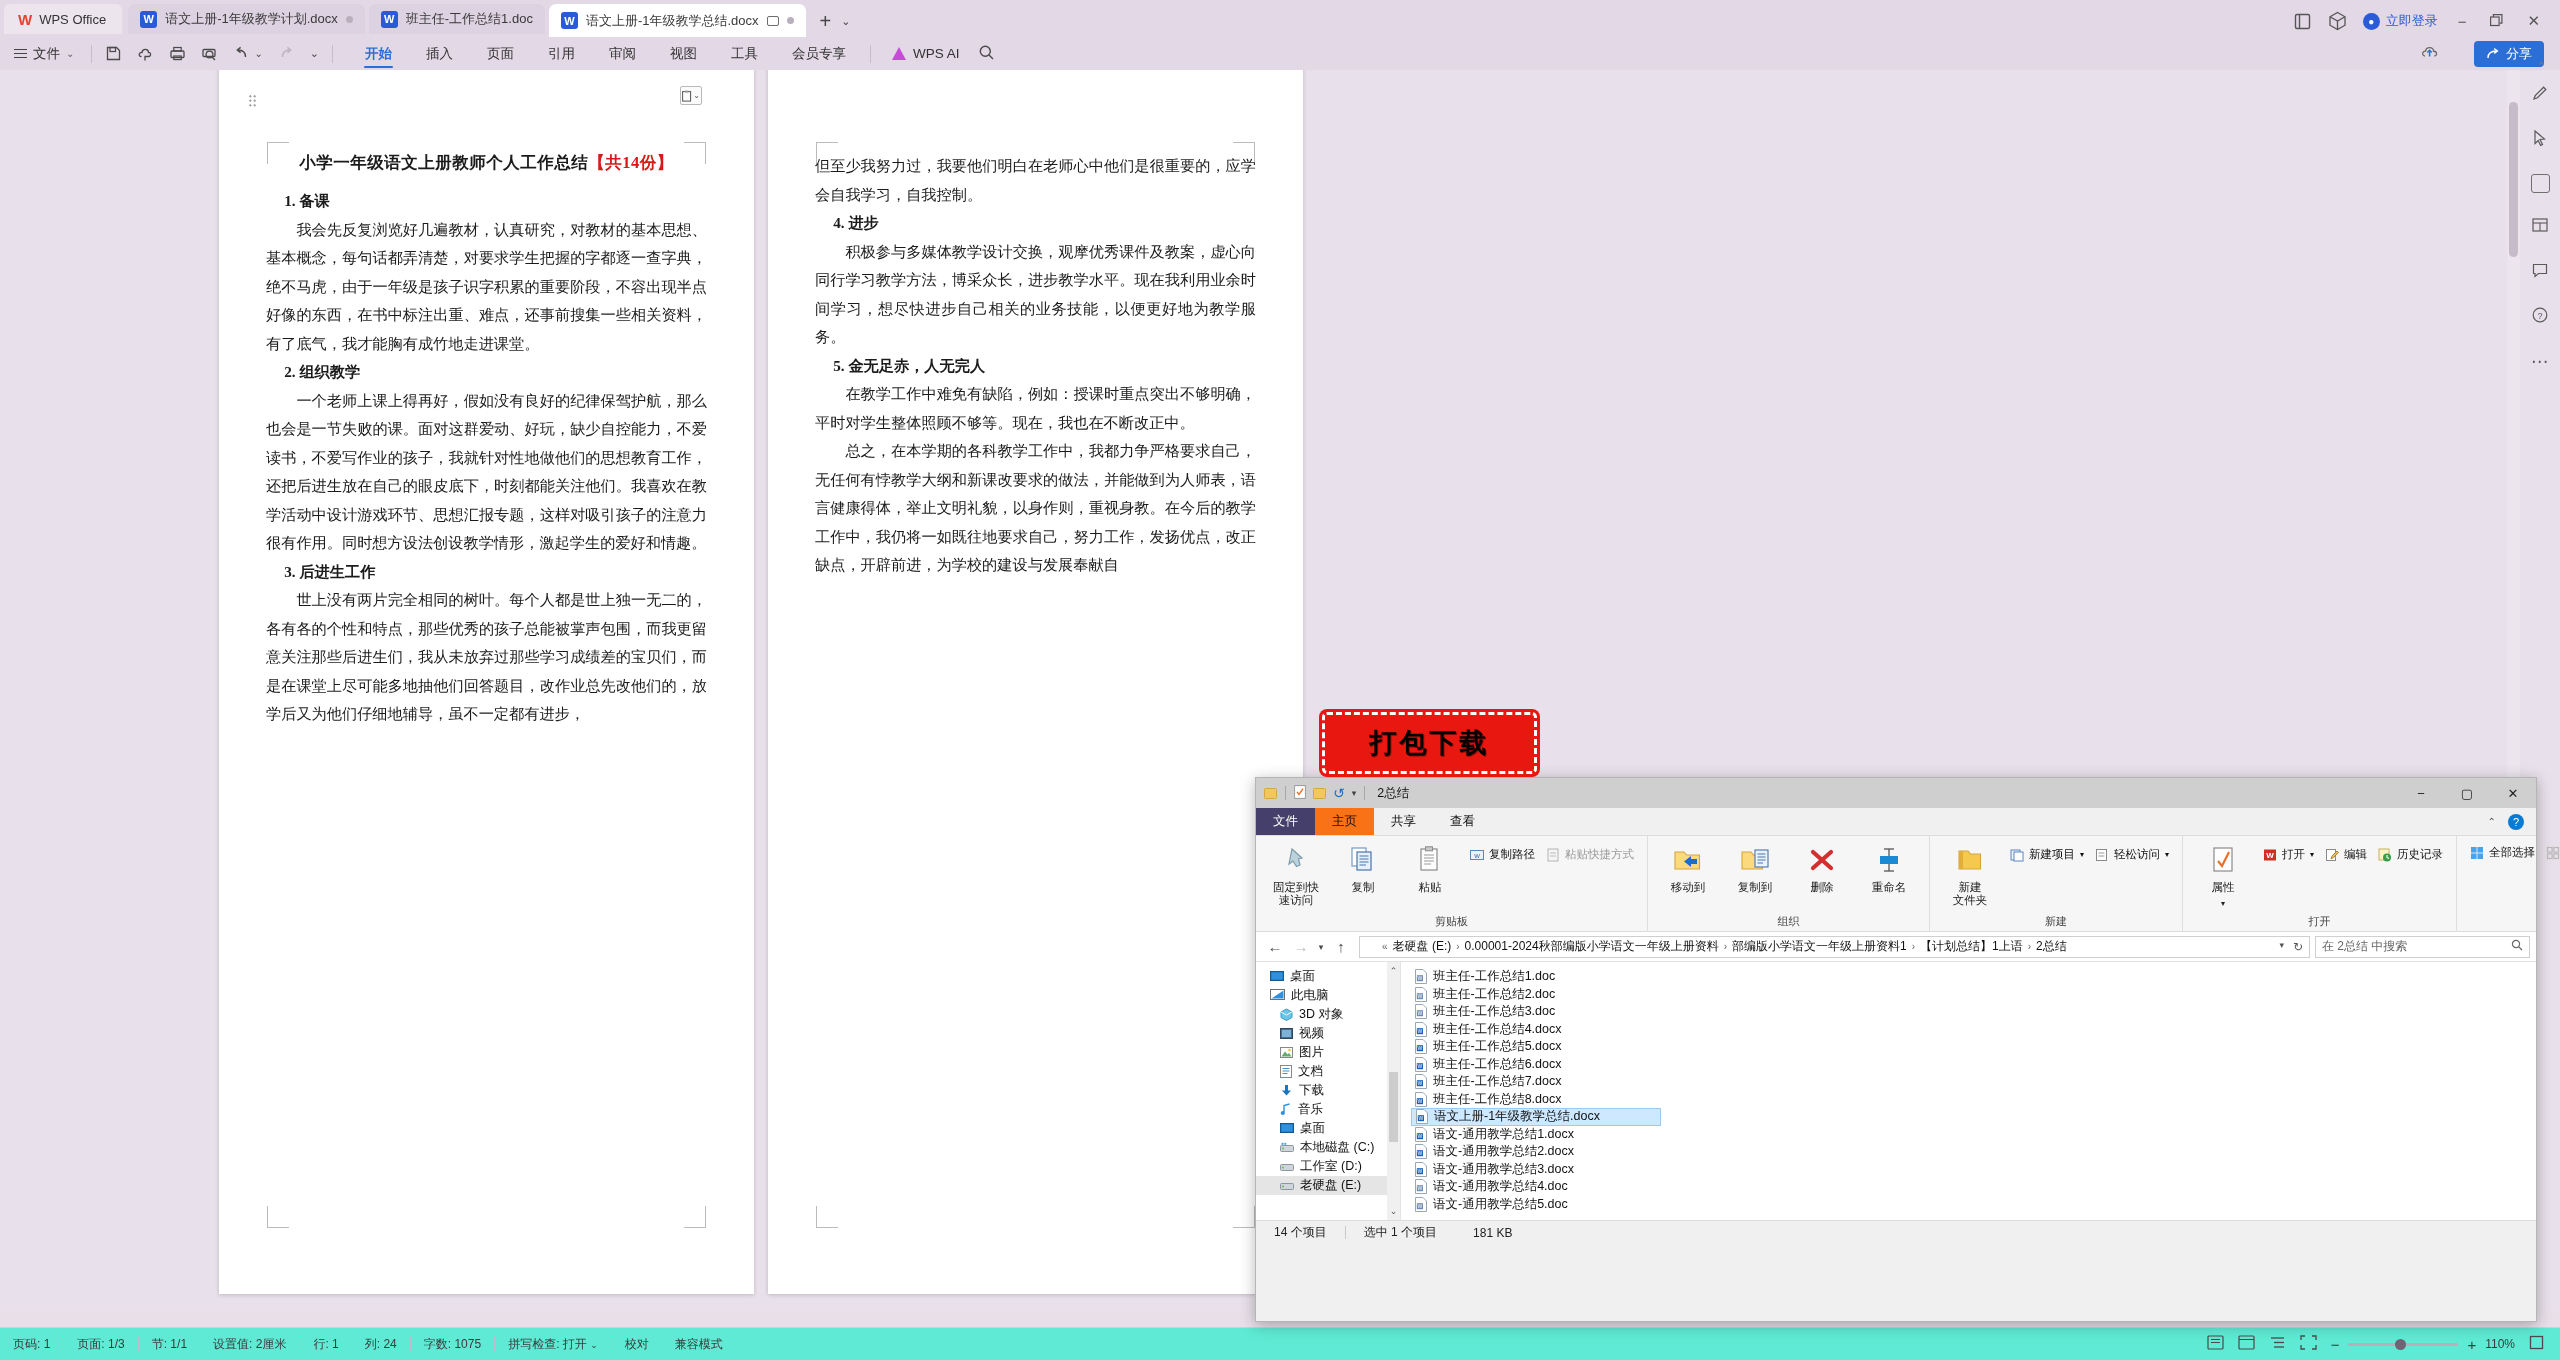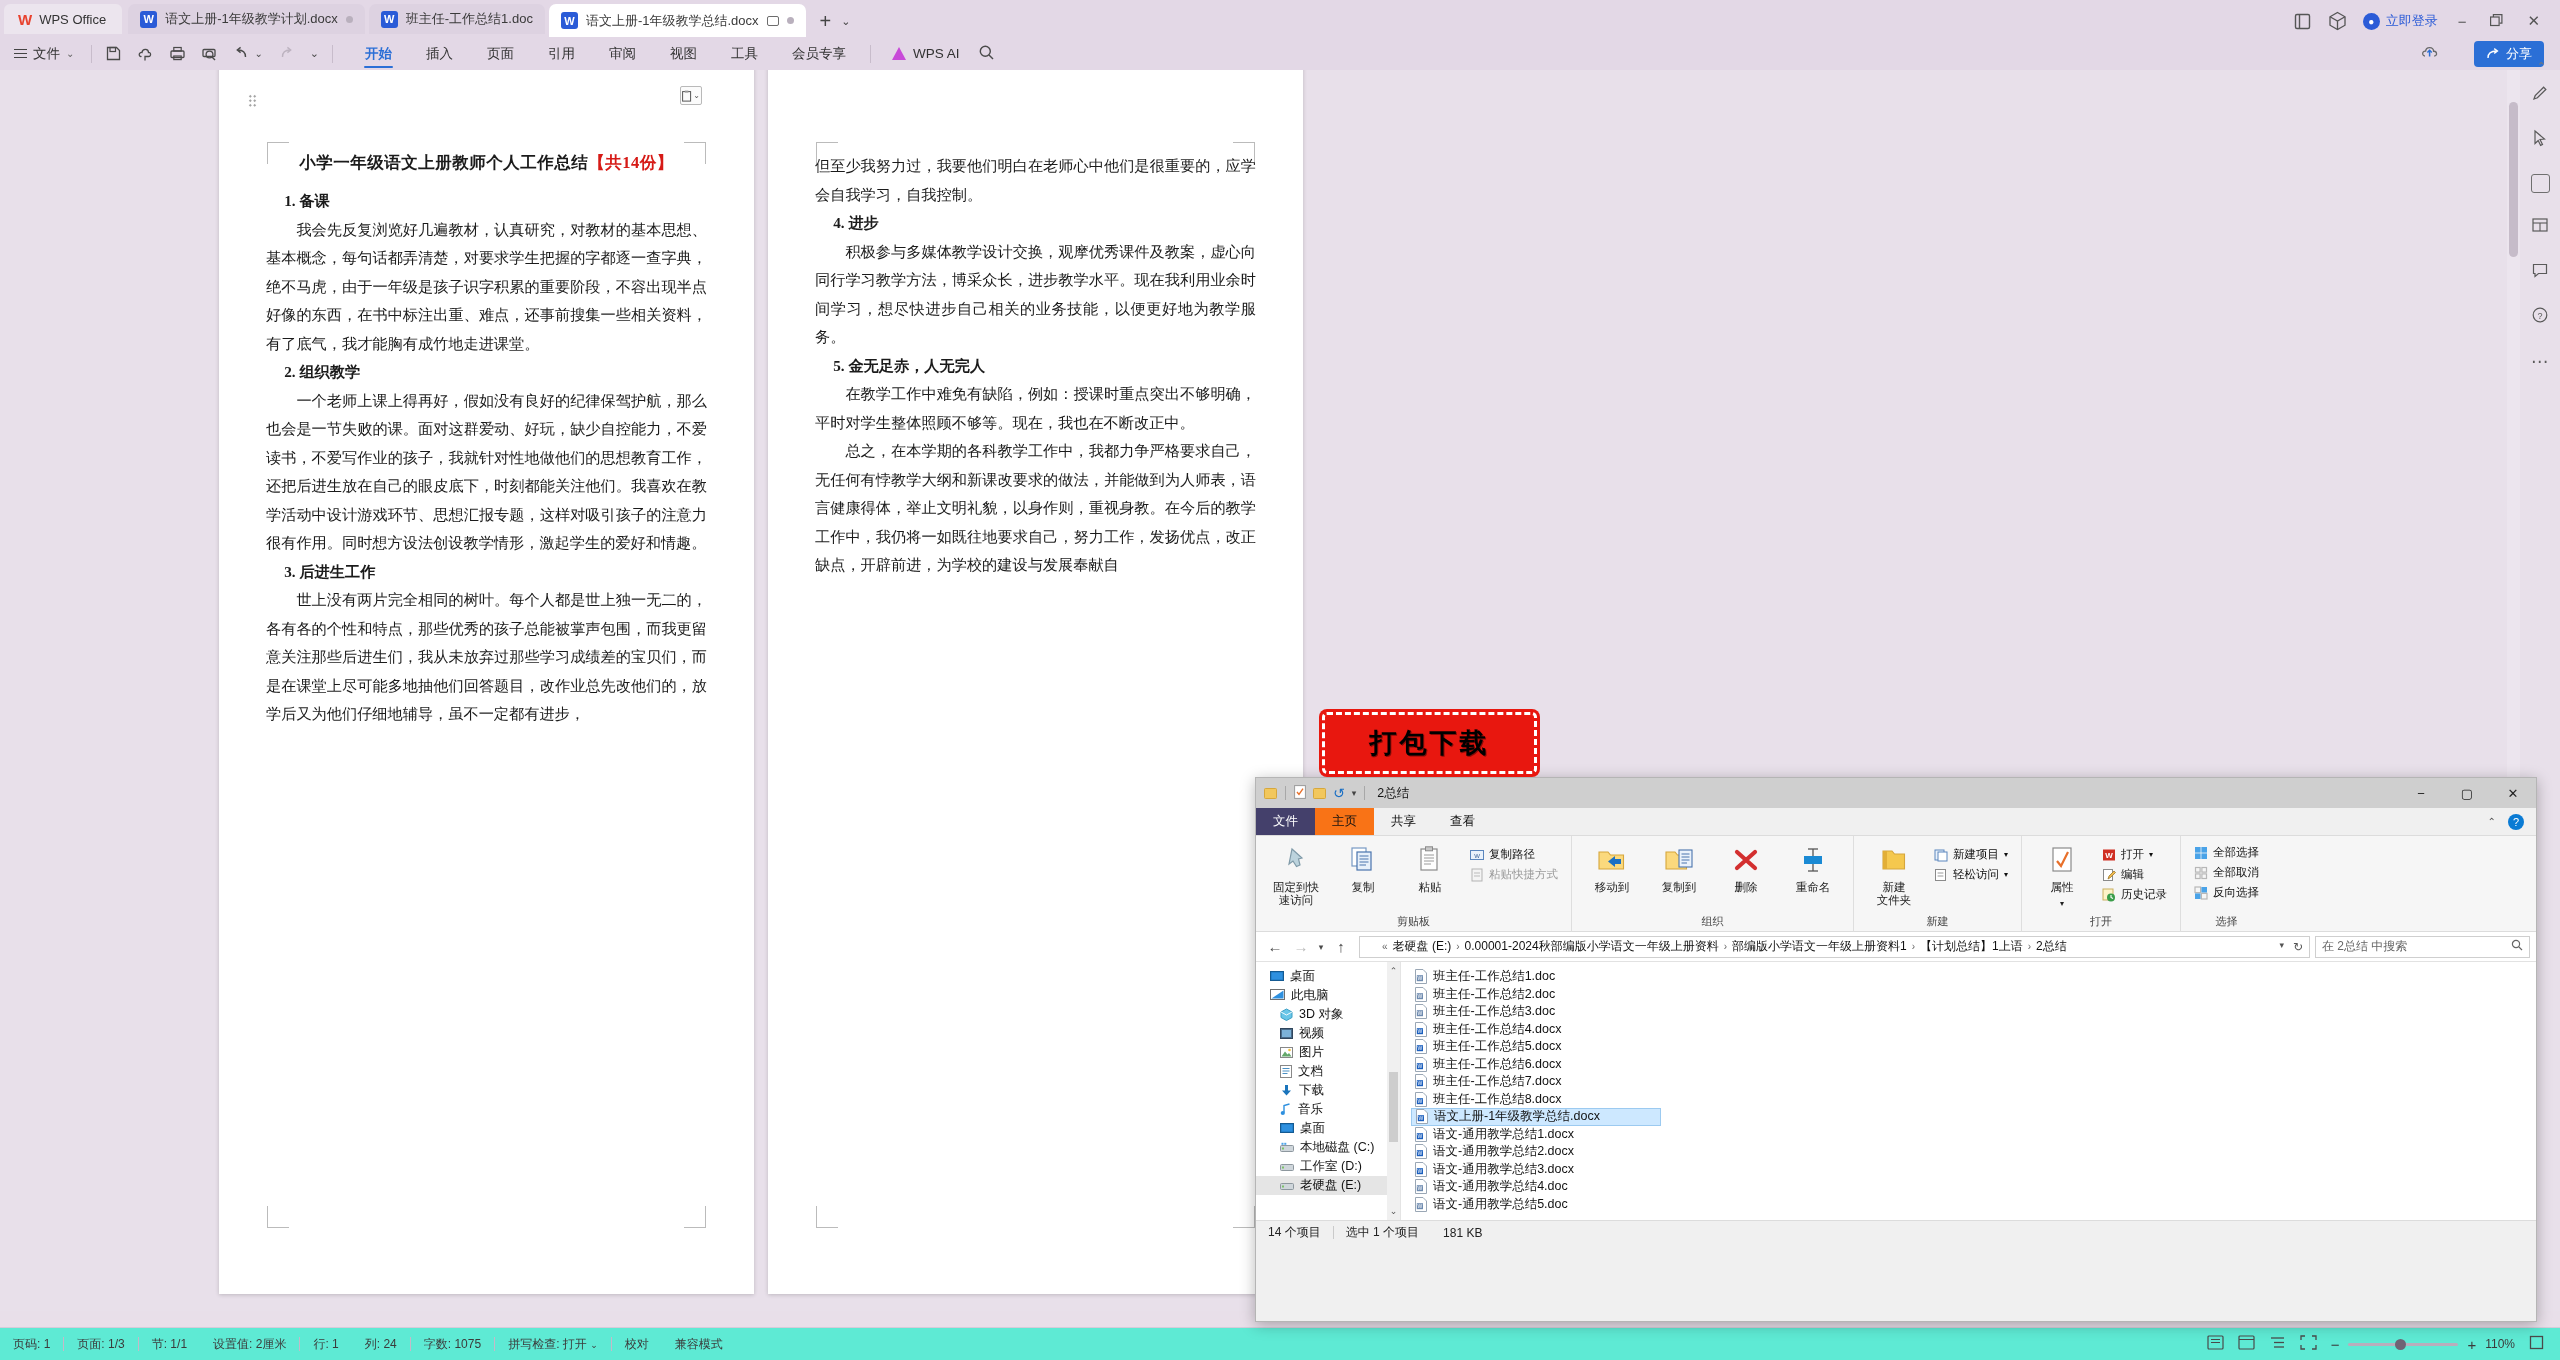--- a/index.html
+++ b/index.html
@@ -109,42 +109,42 @@
   .fx-tabs .t.file { background:#44406b; color:#fff; }
   .fx-tabs .t.sel { background:#f97316; }
   .fx-tabs .help { margin-left:auto; display:flex; align-items:center; gap:12px; padding-right:12px; }
   .fx-tabs .qmark { width:16px;height:16px;border-radius:50%;background:#0a7bd4;color:#fff;font-size:11px;display:flex;align-items:center;justify-content:center;}
   .fx-ribbon { height:96px; background:#f6f6f6; border-bottom:1px solid #dcdcdc; display:flex; position:relative;}
   .grp { display:flex; flex-direction:column; border-right:1px solid #dedede; position:relative; height:96px; }
   .grp .row { display:flex; align-items:flex-start; padding:6px 9px 0 9px; flex:1; gap:5px;}
   .grp .gname { text-align:center; font-size:11px; color:#444; padding-bottom:3px; }
   .bigbtn { width:62px; display:flex; flex-direction:column; align-items:center; gap:3px; font-size:11.5px; color:#222; text-align:center; line-height:13px;}
   .bigbtn .gl { height:36px; display:flex; align-items:center; justify-content:center; }
-  .smcol { display:flex; flex-direction:column; gap:3px; padding-top:4px;}
+  .smcol { display:flex; flex-direction:row; gap:3px; padding-top:4px;}
   .smbtn { display:flex; align-items:center; gap:5px; font-size:11.5px; padding:1px 4px; white-space:nowrap;}
   .fx-addr { height:30px; background:#fff; display:flex; align-items:center; gap:0; border-bottom:1px solid #e2e2e2; padding:0 6px;}
   .navbtn { width:26px; text-align:center; color:#4a4a4a; font-size:15px; }
   .navbtn.dim { color:#b9b9b9; }
   .crumbs { flex:1; display:flex; align-items:center; height:22px; border:1px solid #cfcfcf; margin:0 5px; padding:0 6px; gap:5px; font-size:12px; overflow:hidden; white-space:nowrap;}
   .crumbs .sep { color:#666; font-size:10px;}
   .srch { width:215px; height:22px; border:1px solid #cfcfcf; display:flex; align-items:center; padding:0 6px; justify-content:space-between; color:#666; font-size:12px;}
   .fx-body { display:flex; height:258px; background:#fff; }
   .fx-nav { width:145px; border-right:1px solid #e4e4e4; padding-top:5px; overflow:hidden; position:relative;}
   .nvitem { display:flex; align-items:center; gap:6px; height:19px; padding-left:14px; font-size:12.5px; white-space:nowrap;}
   .nvitem.ind { padding-left:24px; }
   .nvitem.sel { background:#e5e5e5; }
   .nvscroll { position:absolute; right:0; top:0; bottom:0; width:13px; background:#f0f0f0; }
   .nvthumb { position:absolute; left:2px; top:110px; width:9px; height:70px; background:#cdcdcd; }
   .nvarrow { position:absolute; left:0; width:13px; height:14px; display:flex; align-items:center; justify-content:center; font-size:9px; color:#555;}
   .fx-files { flex:1; padding:6px 0 0 10px; overflow:hidden; }
   .frow { display:flex; align-items:center; gap:6px; height:17.5px; font-size:12.5px; padding-left:4px; width:250px;}
   .frow.sel { background:#cde8ff; border:1px solid #9ccaf0; width:250px; }
   .docicon { width:12px; height:15px; flex:0 0 auto; position:relative; }
   .fx-status { height:24px; background:#f0f0f0; border-top:1px solid #dcdcdc; display:flex; align-items:center; font-size:12px; color:#222;}
-  .fx-status .si { padding:0 12px; }
+  .fx-status .si { padding:0 18px; }
   .fx-status .sd { width:1px; height:13px; background:#cacaca; }
 
   
   .dlbtn { position:absolute; left:1322px; top:712px; width:215px; height:62px; background:#e8170f;
            border:3px dashed #ffffff; border-radius:5px; display:flex; align-items:center; justify-content:center;
            box-shadow:0 0 0 3px #e8170f; }
   .dlbtn span { font-size:27px; font-weight:bold; color:#000000; letter-spacing:3px;
                 font-family:"DejaVu Sans", sans-serif; text-shadow:1px 1px 0 #8a0b06; }
 </style>
 </head>

